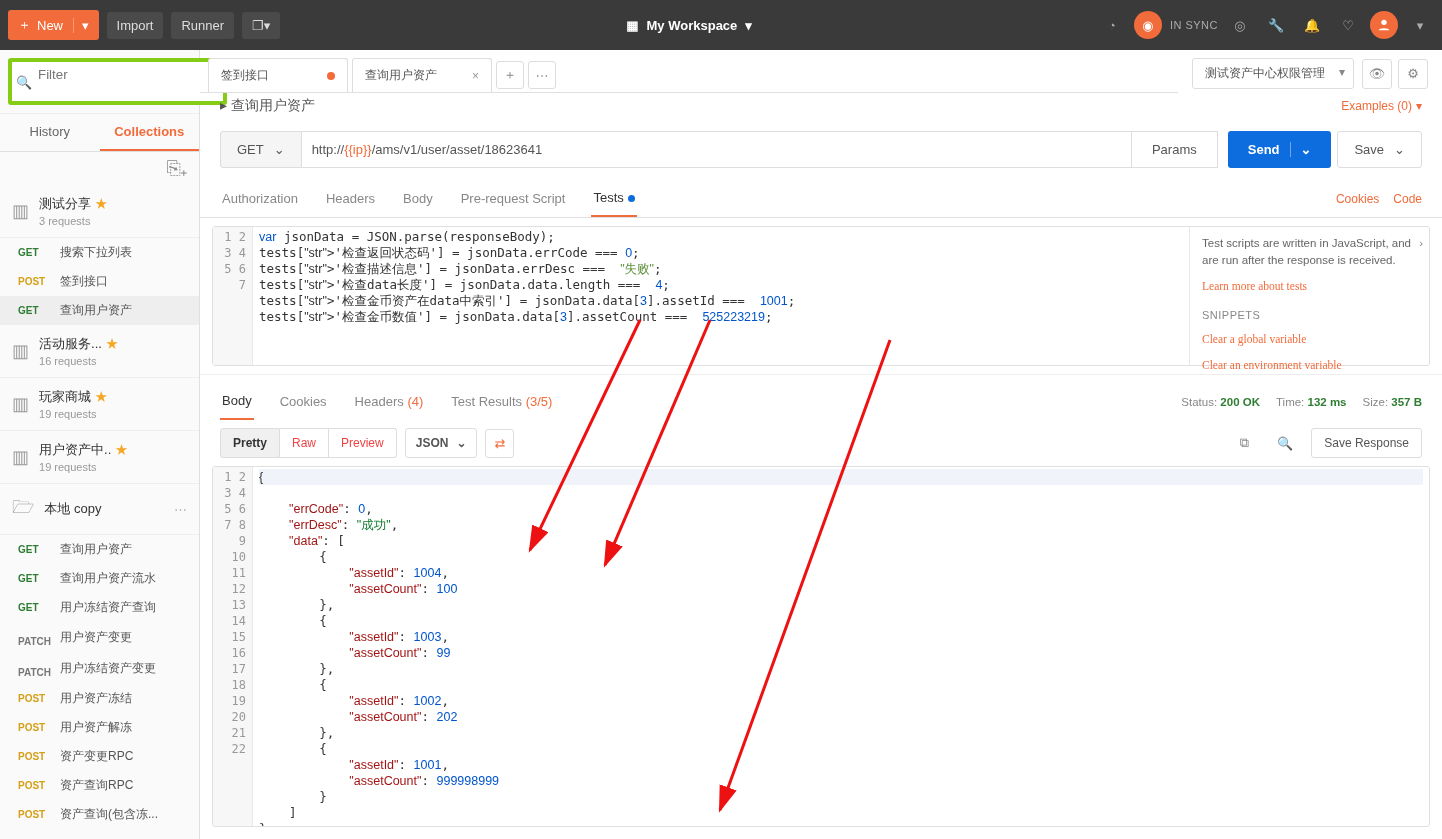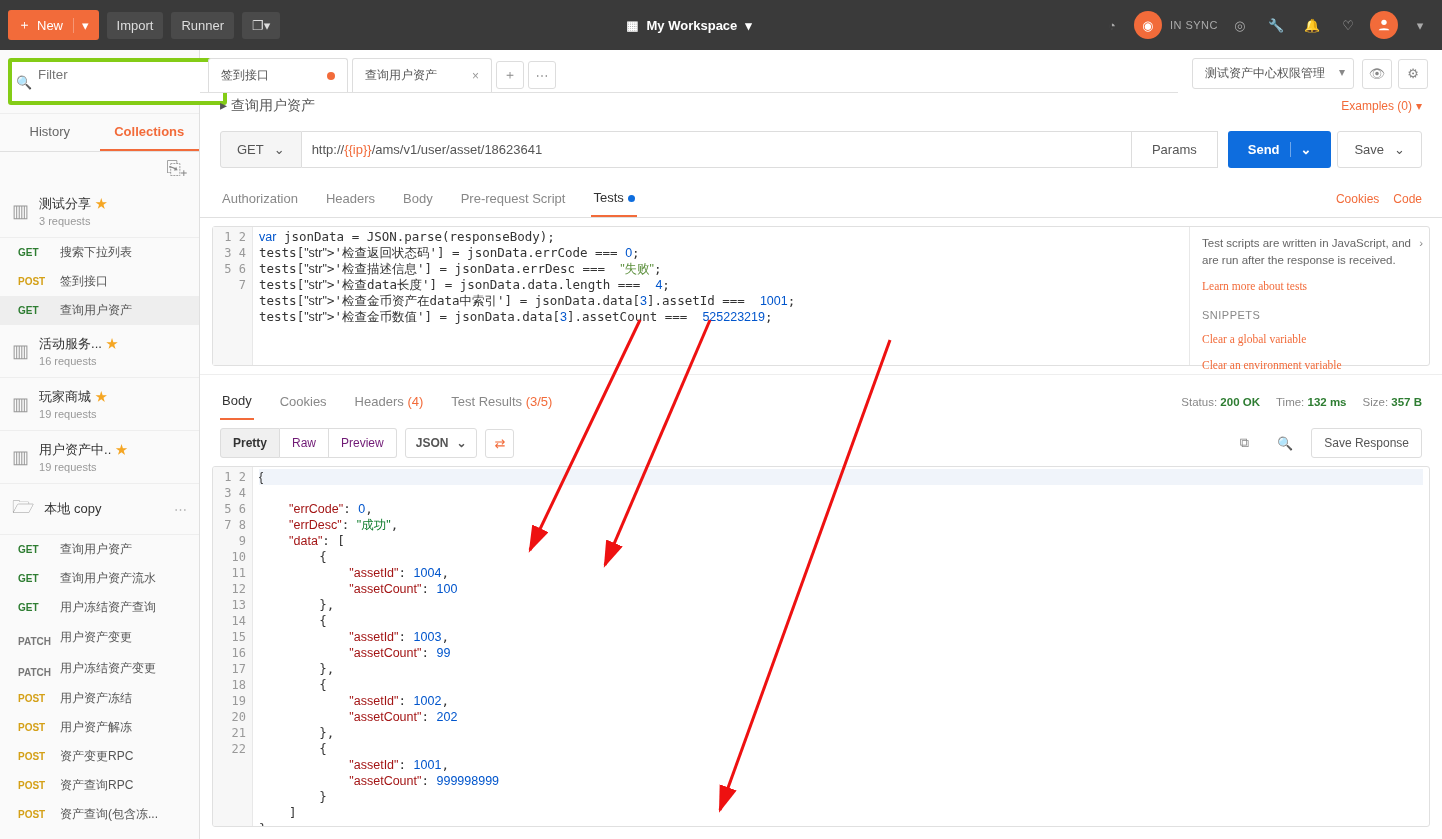--- a/index.html
+++ b/index.html
@@ -83,21 +83,21 @@
 .test-side .chev-r { position: absolute; right: 6px; top: 8px; color: #888; }
 
 
 .resp-tabs { display: flex; padding: 8px 20px 0; gap: 24px; align-items: center; border-top: 1px solid #eee; }
 .resp-tabs .sect-tab { padding: 10px 2px; }
 .resp-tabs .count { color: #f26b3a; }
 .resp-meta { margin-left: auto; font-size: 11.5px; color: #888; display: flex; gap: 16px; }
 .resp-meta b { color: #2e7d32; font-weight: 600; }
 .resp-toolbar { display: flex; padding: 8px 20px; gap: 8px; align-items: center; }
 .vt-group { display: flex; }
-.vt-btn { border: 1px solid #ddd; padding: 7px 12px; font-size: 12px; cursor: pointer; background: #fff; color: #701a75; }
+.vt-btn { border: 1px solid #ddd; padding: 7px 12px; font-size: 12px; cursor: pointer; background: #fff; color: #ef4444; }
 .vt-btn.active { background: #f0f0f0; color: #333; font-weight: 600; }
 .vt-btn:first-child { border-radius: 3px 0 0 3px; }
 .vt-btn:last-child { border-radius: 0 3px 3px 0; border-left: none; }
 .vt-btn + .vt-btn { border-left: none; }
 .fmt-sel { border: 1px solid #ddd; padding: 7px 10px; display: flex; gap: 8px; border-radius: 3px; cursor: pointer; font-size: 12px; font-weight: bold; }
 .wrap-icon { border: 1px solid #ddd; padding: 6px 8px; border-radius: 3px; color: #f26b3a; cursor: pointer; }
 .resp-right { margin-left: auto; display: flex; gap: 8px; align-items: center; }
 .ri-btn { padding: 7px 10px; color: #888; cursor: pointer; }
 .save-resp { border: 1px solid #ddd; padding: 7px 12px; border-radius: 3px; cursor: pointer; font-size: 12px; }
 

